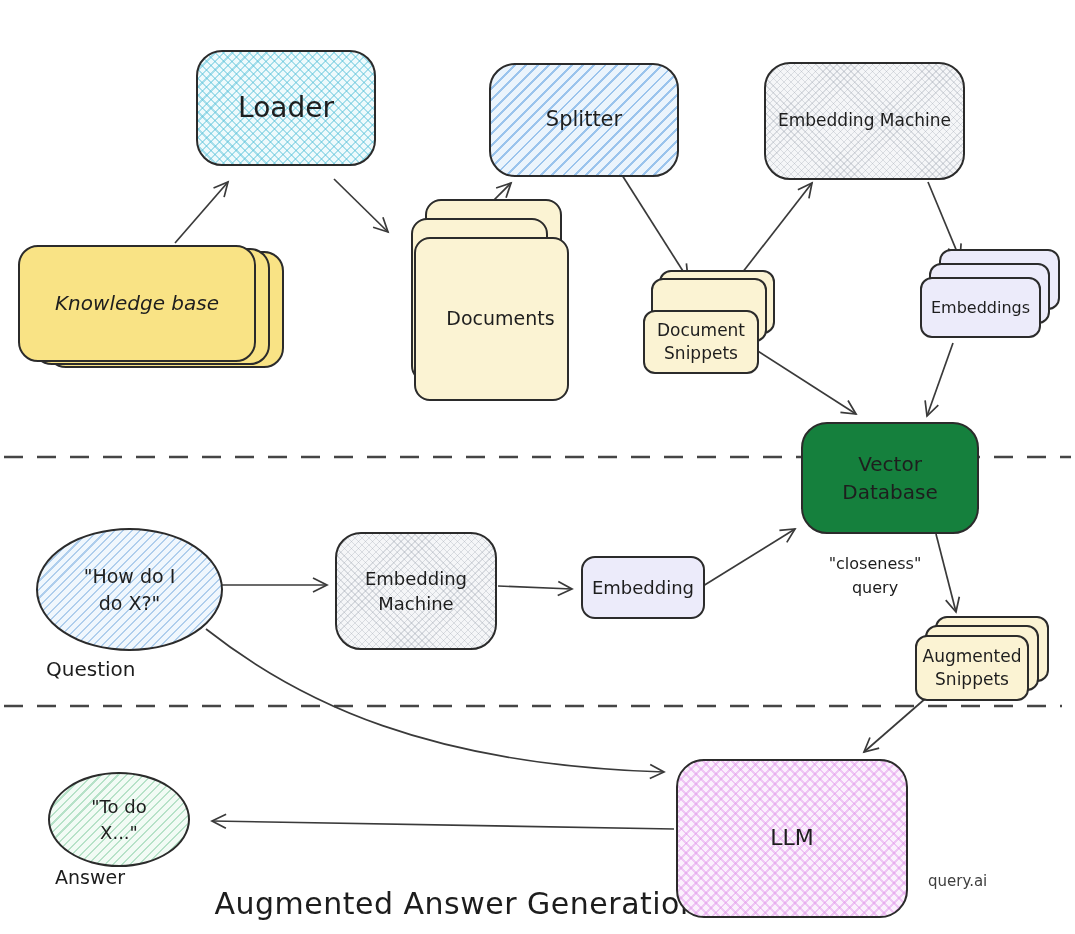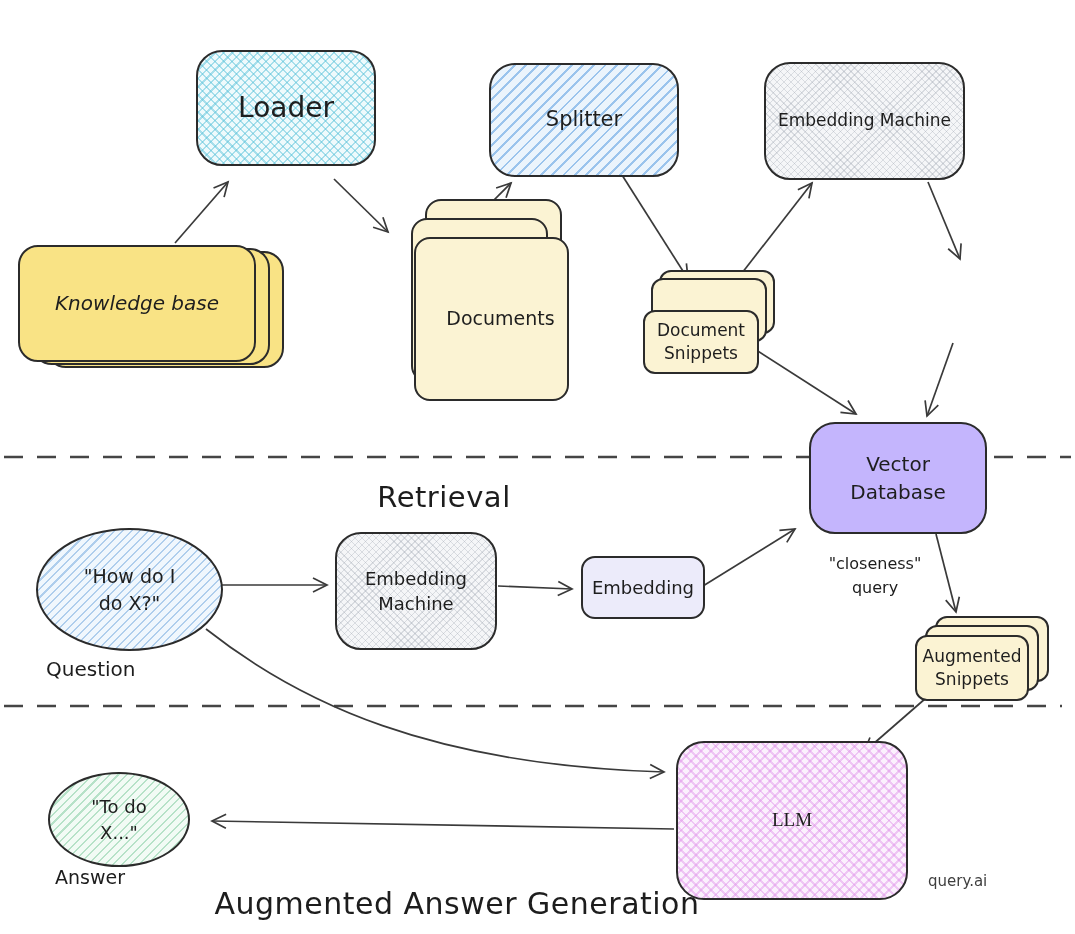--- a/index.html
+++ b/index.html
@@ -24,31 +24,31 @@
   .hatch-gray{background-color:#f5f6f8;background-image:
      repeating-linear-gradient(45deg, rgba(150,158,170,.30) 0 1px, transparent 1px 5px),
      repeating-linear-gradient(135deg, rgba(150,158,170,.30) 0 1px, transparent 1px 5px);}
   .hatch-pink{background-color:#fbf0fd;background-image:
      repeating-linear-gradient(45deg, rgba(222,140,232,.42) 0 2px, transparent 2px 7px),
      repeating-linear-gradient(135deg, rgba(222,140,232,.42) 0 2px, transparent 2px 7px);}
   .hatch-blueq{background-color:#f0f7fd;background-image:
      repeating-linear-gradient(135deg, rgba(110,165,220,.5) 0 1.5px, transparent 1.5px 6px);}
   .hatch-greena{background-color:#f2fbf5;background-image:
      repeating-linear-gradient(135deg, rgba(110,195,145,.45) 0 1.5px, transparent 1.5px 6px);}
-  .fill-green{background:#c4b5fd;margin-left:8px;}
+  .fill-green{background:#15803d;}
   .fill-lav{background:#ecebfa;}
 
   
   #loader{left:196px;top:50px;width:176px;height:112px;font-size:28px;}
   #splitter{left:489px;top:63px;width:186px;height:110px;font-size:21px;}
   #em-index{left:764px;top:62px;width:197px;height:114px;font-size:17px;}
   #vector-db{left:801px;top:422px;width:174px;height:108px;font-size:20px;}
   #em-retrieval{left:335px;top:532px;width:158px;height:114px;font-size:18px;}
   #embedding{left:581px;top:556px;width:120px;height:59px;font-size:18px;border-radius:14px;}
-  #llm{left:676px;top:741px;width:228px;height:155px;font-size:19px;border-radius:28px;font-family:Liberation Serif, serif;}
+  #llm{left:676px;top:759px;width:228px;height:155px;font-size:22px;border-radius:28px;}
   #question{left:36px;top:528px;width:183px;height:119px;font-size:19px;}
   #answer{left:48px;top:772px;width:138px;height:91px;font-size:18px;}
 
   
   .stack{position:absolute;}
   .card{position:absolute;border:2px solid #2b2b2b;border-radius:14px;background:#fbf3d3;
         display:flex;align-items:center;justify-content:center;text-align:center;
         white-space:pre-line;line-height:1.35;}
   #knowledge-base{left:18px;top:245px;width:264px;height:122px;font-size:20px;}
   #knowledge-base .card{width:234px;height:113px;border-radius:20px;background:#f9e385;font-style:italic;}
@@ -103,21 +103,20 @@
     <path class="arrow" d="M953,343 L927,416" marker-end="url(#ah)"></path>
     <path class="arrow" d="M221,585 L327,585" marker-end="url(#ah)"></path>
     <path class="arrow" d="M498,586 L572,589" marker-end="url(#ah)"></path>
     <path class="arrow" d="M703,586 L795,529" marker-end="url(#ah)"></path>
     <path class="arrow" d="M936,534 L956,612" marker-end="url(#ah)"></path>
     <path class="arrow" d="M926,698 L864,752" marker-end="url(#ah)"></path>
     <path class="arrow" d="M206,629 C300,703 430,765 664,772" marker-end="url(#ah)"></path>
     <path class="arrow" d="M674,829 L212,821" marker-end="url(#ah)"></path>
   </svg>
 
-  <div class="section-title" id="title-retrieval">Retrieval</div>
   <div class="section-title" id="title-generation">Augmented Answer Generation</div>
 
   <div class="node hatch-cyan" id="loader">Loader</div>
   <div class="node hatch-bluediag" id="splitter">Splitter</div>
   <div class="node hatch-gray" id="em-index">Embedding Machine</div>
   <div class="node fill-green" id="vector-db">Vector
 Database</div>
   <div class="node hatch-gray" id="em-retrieval">Embedding
 Machine</div>
   <div class="node fill-lav" id="embedding">Embedding</div>
@@ -139,20 +138,25 @@
     <div class="card front">Documents</div>
   </div>
 
   <div class="stack" id="doc-snippets">
     <div class="card c3"></div>
     <div class="card c2"></div>
     <div class="card front">Document
 Snippets</div>
   </div>
 
+  <div class="stack" id="embeddings-stack">
+    <div class="card c3"></div>
+    <div class="card c2"></div>
+    <div class="card front">Embeddings</div>
+  </div>
 
   <div class="stack" id="rel-snippets">
     <div class="card c3"></div>
     <div class="card c2"></div>
     <div class="card front">Augmented
 Snippets</div>
   </div>
 
   <div class="lbl" id="question-caption">Question</div>
   <div class="lbl" id="answer-caption">Answer</div>

